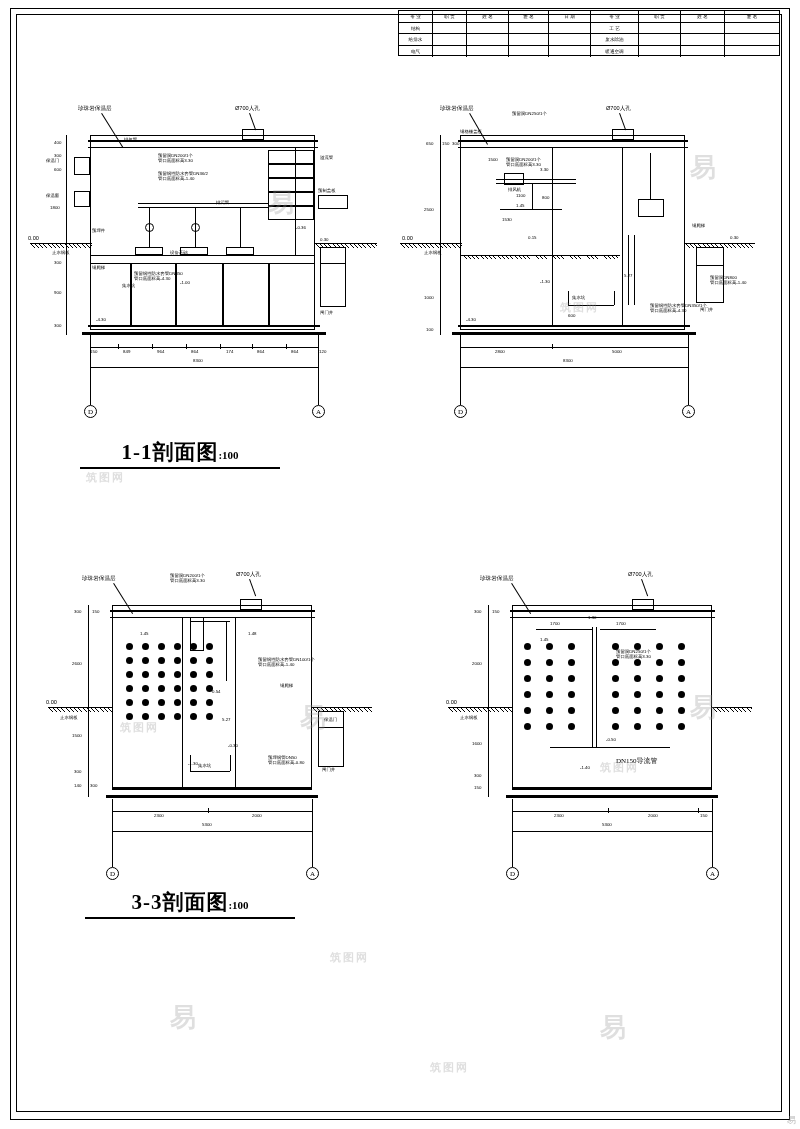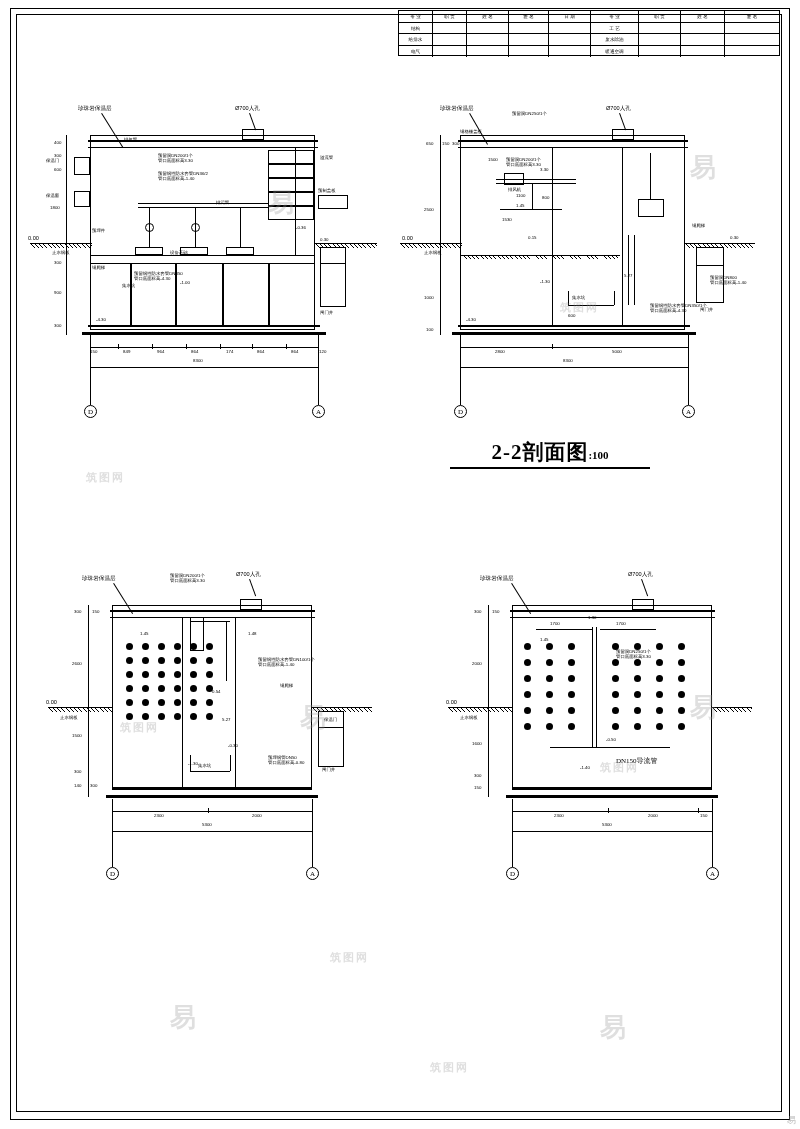--- a/index.html
+++ b/index.html
@@ -214,20 +214,24 @@
     <div class="txt" style="left:290px;top:215px;">闸门井</div>
     <div class="txt" style="left:22px;top:155px;">止水钢板</div>
     <div class="txt" style="left:94px;top:42px;">排气管</div>
     <div class="txt" style="left:62px;top:133px;">预埋件</div>
     <div class="txt" style="left:62px;top:170px;">钢爬梯</div>
     <div class="txt" style="left:92px;top:188px;">集水坑</div>
     <div class="txt" style="left:104px;top:176px;">预留钢性防水套管DN350</div>
     <div class="txt" style="left:104px;top:181px;">管口底面标高-4.30</div>
   </div>
 
+  <div class="cap" style="left:80px;top:438px;width:200px;">
+    <span class="big">1-1剖面图</span><span class="scale">:100</span>
+    <div class="rule"></div>
+  </div>
 
   <div class="panel" style="left:400px;top:95px;width:360px;height:340px;">
 
     <div class="box2" style="left:60px;top:40px;width:225px;height:195px;"></div>
     <div class="ln h1" style="left:58px;top:45px;width:230px;height:2px;"></div>
     <div class="ln h1" style="left:58px;top:52px;width:230px;"></div>
 
     <div class="gnd" style="left:0px;top:148px;width:62px;"></div>
     <div class="gnd" style="left:285px;top:148px;width:70px;"></div>
     <div class="hatch" style="left:0px;top:149px;width:62px;height:4px;"></div>
@@ -314,24 +318,20 @@
     <div class="txt" style="left:60px;top:34px;">钢格栅盖板</div>
     <div class="txt" style="left:310px;top:180px;">预留洞DN800</div>
     <div class="txt" style="left:310px;top:185px;">管口底面标高-1.40</div>
     <div class="txt" style="left:116px;top:98px;">1100</div>
     <div class="txt" style="left:102px;top:122px;">1530</div>
     <div class="txt" style="left:88px;top:62px;">1500</div>
     <div class="txt" style="left:168px;top:218px;">600</div>
     <div class="txt" style="left:142px;top:100px;">800</div>
   </div>
 
-  <div class="cap" style="left:450px;top:438px;width:200px;">
-    <span class="big">2-2剖面图</span><span class="scale">:100</span>
-    <div class="rule"></div>
-  </div>
 
   <div class="panel" style="left:30px;top:565px;width:360px;height:320px;">
 
     <div class="box2" style="left:82px;top:40px;width:200px;height:185px;"></div>
     <div class="ln h1" style="left:80px;top:45px;width:205px;height:2px;"></div>
     <div class="ln h1" style="left:80px;top:52px;width:205px;"></div>
 
     <div class="gnd" style="left:18px;top:142px;width:64px;"></div>
     <div class="gnd" style="left:282px;top:142px;width:60px;"></div>
     <div class="hatch" style="left:18px;top:143px;width:64px;height:4px;"></div>
@@ -441,20 +441,24 @@
     <div class="txt" style="left:228px;top:97px;">管口底面标高-1.40</div>
     <div class="txt" style="left:30px;top:150px;">止水钢板</div>
     <div class="txt" style="left:168px;top:198px;">集水坑</div>
     <div class="txt" style="left:250px;top:118px;">钢爬梯</div>
     <div class="txt" style="left:292px;top:202px;">闸门井</div>
     <div class="txt" style="left:238px;top:190px;">预埋钢管DN50</div>
     <div class="txt" style="left:238px;top:195px;">管口底面标高-0.80</div>
     <div class="txt" style="left:294px;top:152px;">保温门</div>
   </div>
 
+  <div class="cap" style="left:85px;top:888px;width:210px;">
+    <span class="big">3-3剖面图</span><span class="scale">:100</span>
+    <div class="rule"></div>
+  </div>
 
   <div class="panel" style="left:420px;top:565px;width:350px;height:320px;">
 
     <div class="box2" style="left:92px;top:40px;width:200px;height:185px;"></div>
     <div class="ln h1" style="left:90px;top:45px;width:205px;height:2px;"></div>
     <div class="ln h1" style="left:90px;top:52px;width:205px;"></div>
 
     <div class="gnd" style="left:28px;top:142px;width:64px;"></div>
     <div class="gnd" style="left:292px;top:142px;width:40px;"></div>
     <div class="hatch" style="left:28px;top:143px;width:64px;height:4px;"></div>

